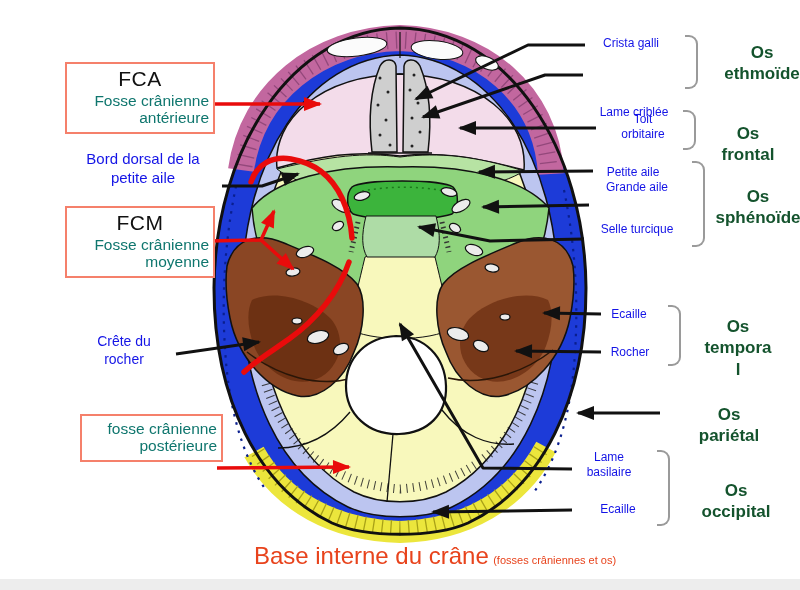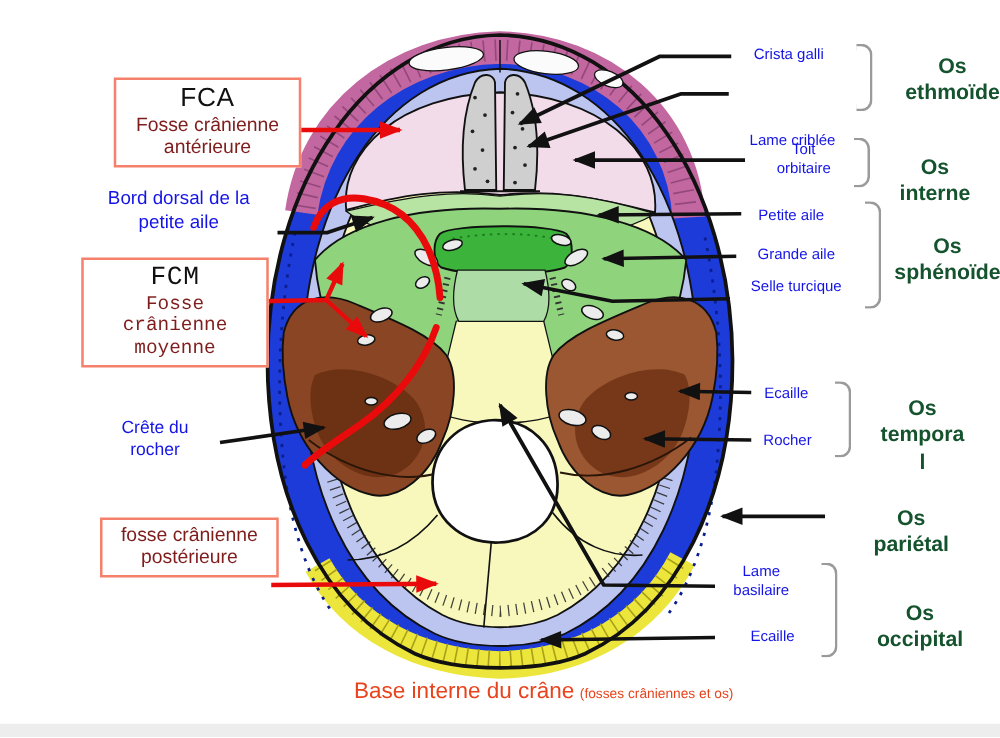--- a/index.html
+++ b/index.html
@@ -4,24 +4,24 @@
 <style>
   html,body{margin:0;padding:0;background:#fff;}
   .stage{position:relative;width:800px;height:590px;background:#fff;overflow:hidden;
          font-family:"Liberation Sans",sans-serif;}
   .abs{position:absolute;}
   .ctr{transform:translateX(-50%);text-align:center;}
   .blue-label{color:#1414e6;font-size:12px;line-height:1.25;white-space:pre-line;}
   .bone-label{color:#14532d;font-size:17px;font-weight:bold;line-height:1.25;white-space:pre-line;}
   .fossa-box{border:2px solid #f5806b;background:#fff;text-align:center;padding:3px 4px 5px 4px;}
   .fossa-box .abbr{font-size:21px;color:#111;letter-spacing:.5px;}
-  .fossa-box .full{font-size:15.5px;color:#7f1d1d;line-height:1.12;white-space:pre-line;margin-top:1px;}
+  .fossa-box .full{font-size:15.5px;color:#0f766e;line-height:1.12;white-space:pre-line;margin-top:1px;text-align:right;}
   .bracket{border:2px solid #9a9a9a;border-left:none;border-radius:0 9px 9px 0;width:11px;}
   .title-line{white-space:nowrap;color:#e8431c;}
-  .title-main{font-size:18px;}
+  .title-main{font-size:24px;}
   .title-sub{font-size:11px;}
   .footer-strip{left:0;right:0;bottom:0;height:11px;background:#ededed;}
   svg{position:absolute;left:0;top:0;}
 </style>
 </head>
 <body>
 
 <div class="stage">
 
   <svg width="800" height="590" viewBox="0 0 800 590">
@@ -146,30 +146,30 @@
     </g>
 
     <g fill="none" stroke="#e90b0b" stroke-width="3.5" stroke-linejoin="round">
       <path d="M 209,104 L 320,104" marker-end="url(#mr)"></path>
       <path d="M 209,241 L 261,240 L 274,211" marker-end="url(#mr)"></path>
       <path d="M 261,240 L 293,269" marker-end="url(#mr)"></path>
       <path d="M 217,468 L 349,467" marker-end="url(#mr)"></path>
     </g>
   </svg>
 
-  <div class="abs fossa-box" style="left:65px;top:62px;width:138px;margin-left:26px;">
+  <div class="abs fossa-box" style="left:65px;top:62px;width:138px;">
     <div class="abbr">FCA</div>
     <div class="full">Fosse crânienne
 antérieure</div>
   </div>
 
   <div class="abs ctr blue-label" style="left:143px;top:150px;font-size:15px;">Bord dorsal de la
 petite aile</div>
 
-  <div class="abs fossa-box" style="left:65px;top:206px;width:138px;font-family:Liberation Mono, monospace;">
+  <div class="abs fossa-box" style="left:65px;top:206px;width:138px;">
     <div class="abbr">FCM</div>
     <div class="full">Fosse crânienne
 moyenne</div>
   </div>
 
   <div class="abs ctr blue-label" style="left:124px;top:333px;font-size:14px;">Crête du
 rocher</div>
 
   <div class="abs fossa-box" style="left:80px;top:414px;width:131px;">
     <div class="full">fosse crânienne
@@ -178,24 +178,24 @@
 
   <div class="abs ctr blue-label" style="left:631px;top:36px;">Crista galli</div>
   <div class="abs ctr blue-label" style="left:634px;top:67px;margin-top:38px;">Lame criblée</div>
   <div class="abs bracket" style="left:685px;top:35px;height:50px;"></div>
   <div class="abs ctr bone-label" style="left:762px;top:42px;">Os
 ethmoïde</div>
 
   <div class="abs ctr blue-label" style="left:643px;top:112px;">Toit
 orbitaire</div>
   <div class="abs bracket" style="left:683px;top:110px;height:36px;"></div>
-  <div class="abs ctr bone-label" style="left:748px;top:123px;">Os interne</div>
+  <div class="abs ctr bone-label" style="left:748px;top:123px;">Os frontal</div>
 
   <div class="abs ctr blue-label" style="left:633px;top:165px;">Petite aile</div>
-  <div class="abs ctr blue-label" style="left:637px;top:196px;">Grande aile</div>
+  <div class="abs ctr blue-label" style="left:637px;top:180px;">Grande aile</div>
   <div class="abs ctr blue-label" style="left:637px;top:222px;">Selle turcique</div>
   <div class="abs bracket" style="left:692px;top:161px;height:82px;"></div>
   <div class="abs ctr bone-label" style="left:758px;top:186px;">Os
 sphénoïde</div>
 
   <div class="abs ctr blue-label" style="left:629px;top:307px;">Ecaille</div>
   <div class="abs ctr blue-label" style="left:630px;top:345px;">Rocher</div>
   <div class="abs bracket" style="left:668px;top:305px;height:57px;"></div>
   <div class="abs ctr bone-label" style="left:738px;top:316px;">Os
 tempora

